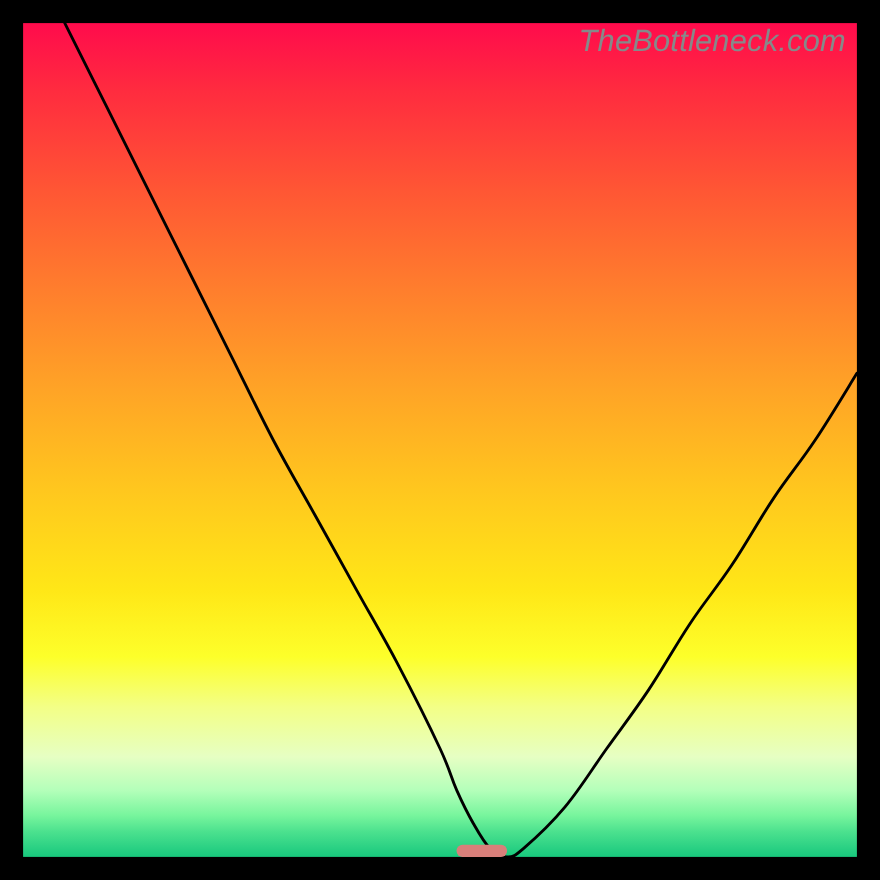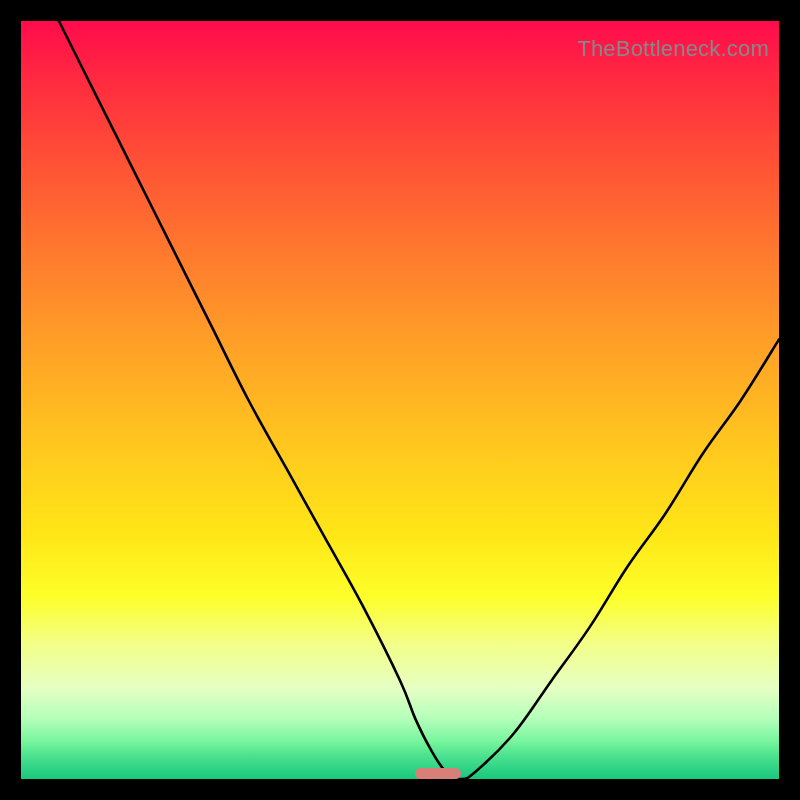--- a/index.html
+++ b/index.html
@@ -28,27 +28,28 @@
       #f3ff86 82%,
       #e6ffc3 88%,
       #b4ffba 92%,
       #78f59d 95%,
       #4be18e 97%,
       #29d083 99%,
       #18c97d 100%);
   }
   .watermark {
     position: absolute;
-    top: 15px;
+    top: 0;
     right: 10px;
     font-family: Arial, Helvetica, sans-serif;
-    font-size: 22px;
+    font-size: 28px;
     font-weight: 500;
     color: #86898a;
     letter-spacing: 0.2px;
+    font-style: italic;
   }
   .curve {
     position: absolute;
     left: 0;
     top: 0;
     width: 758px;
     height: 758px;
     overflow: visible;
   }
   .curve path {

